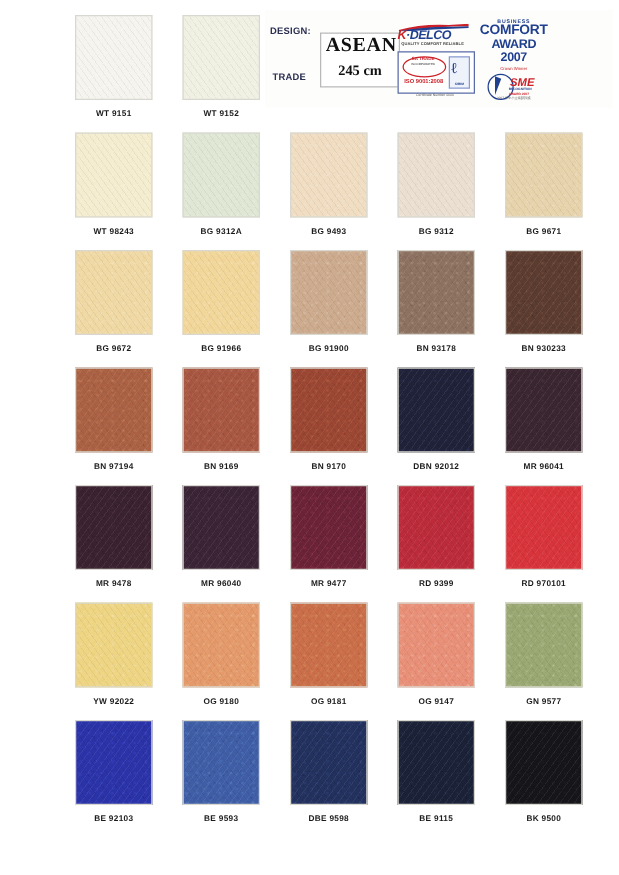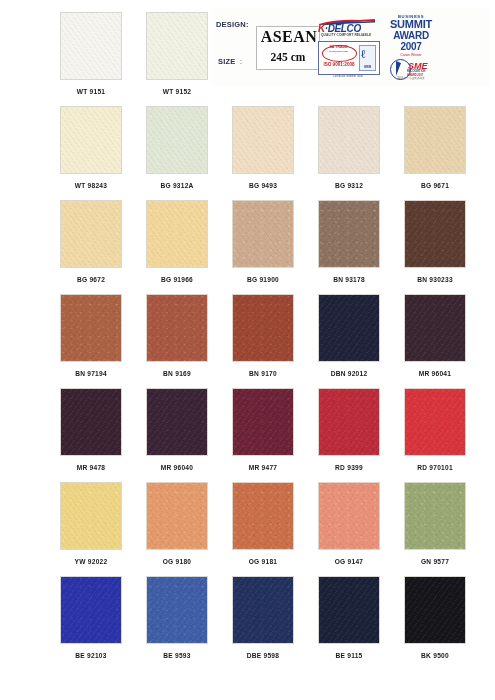--- a/index.html
+++ b/index.html
@@ -354,21 +354,21 @@
 </style>
 </head>
 <body>
 
 <div id="page">
 
   <div class="header">
 
     <div class="header-left">
       <div class="lbl-design">DESIGN:</div>
-      <div class="lbl-size">SIZE</div>
+      <div class="lbl-size">TRADE</div>
       <div class="lbl-size-colon">:</div>
       <div class="value-box"></div>
       <div class="val-design">ASEAN</div>
       <div class="val-size">245 cm</div>
     </div>
 
     <div class="logos">
 
       <div class="logo-kdelco">
         <svg class="kd-swoosh" viewBox="0 0 56 6">
@@ -386,21 +386,21 @@
         <div class="iso-9001">ISO 9001:2008</div>
         <div class="iso-sirim">
           <div class="sirim-glyph">ℓ</div>
           <div class="sirim-txt">SIRIM</div>
         </div>
       </div>
       <div class="iso-cert">Certificate Number 0000</div>
 
       <div class="logo-summit">
         <div class="sm-business">BUSINESS</div>
-        <div class="sm-summit">SUMMIT</div>
+        <div class="sm-summit">COMFORT</div>
         <div class="sm-award">AWARD 2007</div>
         <div class="sm-crown">Crown Winner</div>
         <div class="sme-wrap">
           <div class="sme-ring"></div>
           <div class="sme-sail"></div>
           <div class="sme-txt">SME</div>
           <div class="sme-sub">RECOGNITION</div>
           <div class="sme-sub2">AWARD 2007</div>
         </div>
         <div class="sm-foot">2007 年中小企業認識獎</div>

